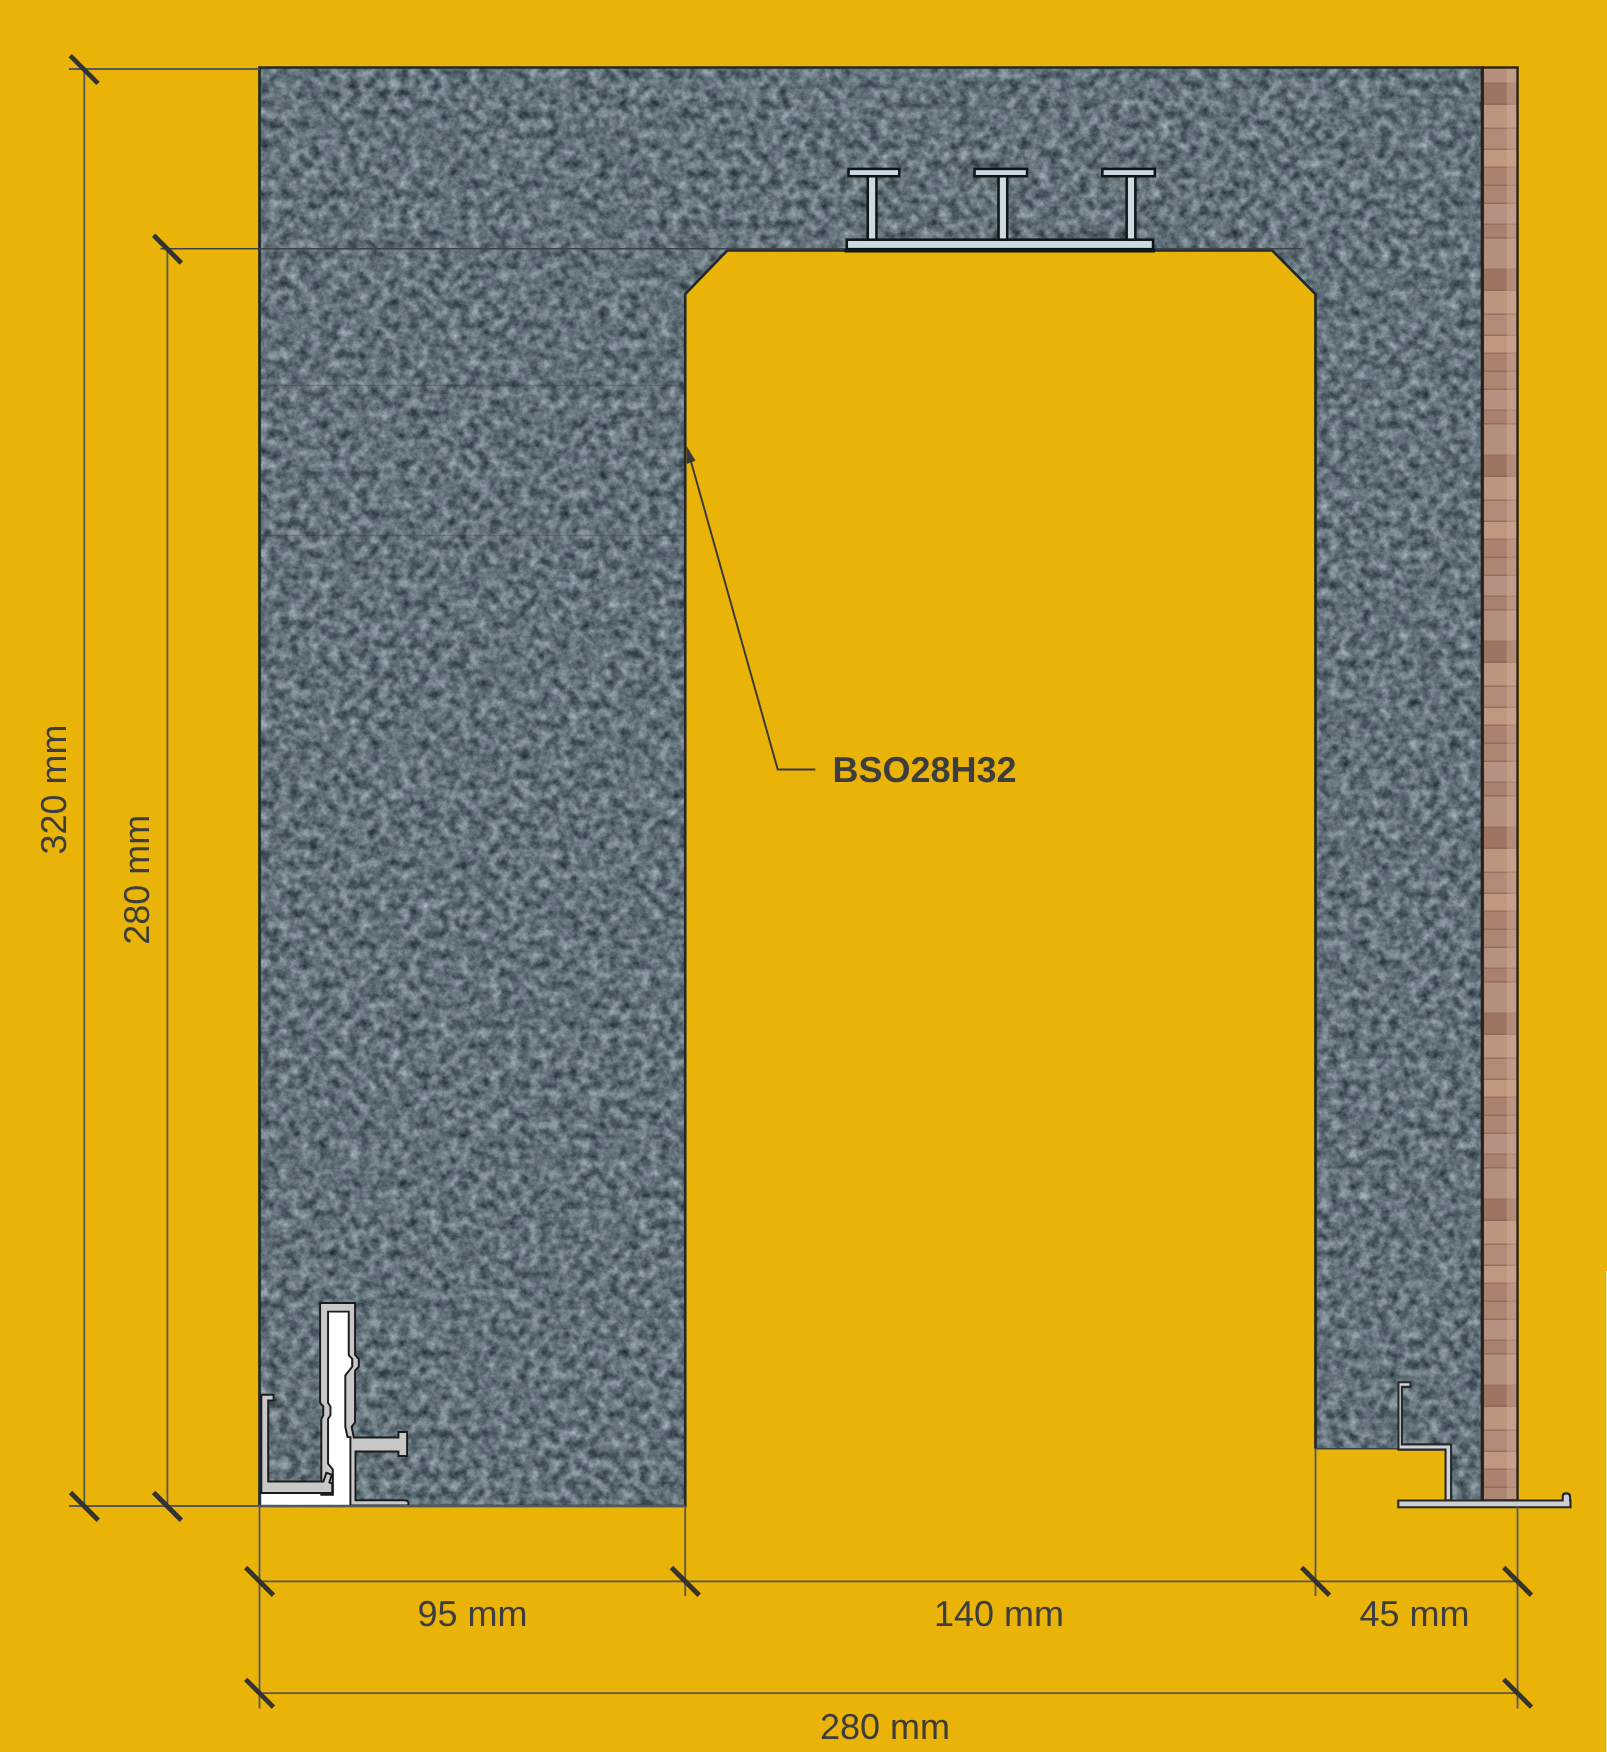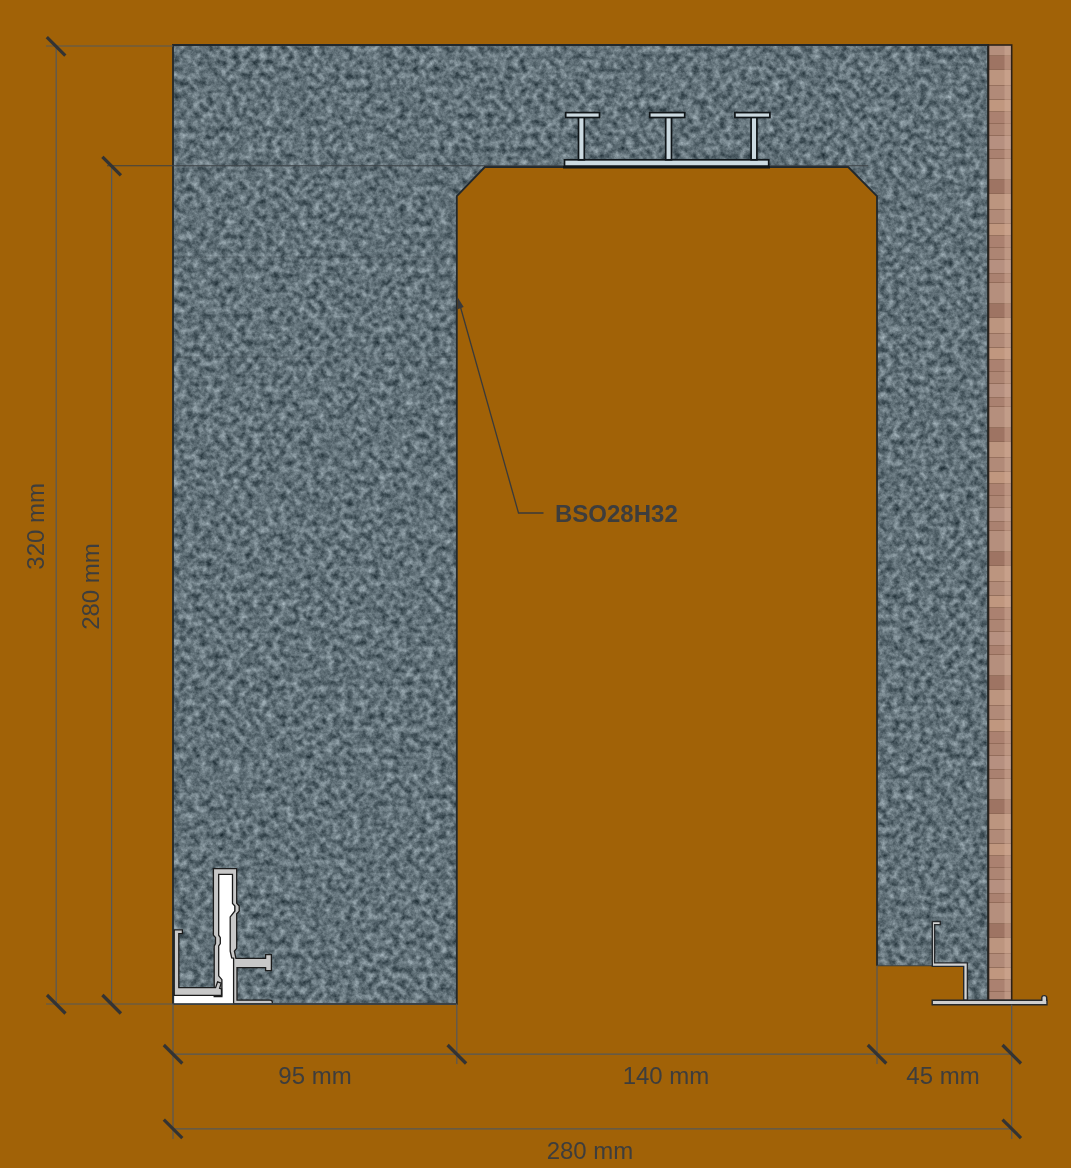--- a/index.html
+++ b/index.html
@@ -1,18 +1,18 @@
 <!DOCTYPE html>
 <html><head>
 <meta charset="utf-8">
 <style>
   html,body{margin:0;padding:0;background:#ffffff;}
   body{font-family:"Liberation Sans", sans-serif;-webkit-font-smoothing:antialiased;}
   text{-webkit-font-smoothing:antialiased;opacity:0.999;}
-  #stage{position:relative;width:1071px;height:1168px;background:#a16207;overflow:hidden;}
+  #stage{position:relative;width:1071px;height:1168px;background:#eab308;overflow:hidden;}
 </style>
 </head>
 <body>
 <div id="stage">
 <svg width="1071" height="1168" viewBox="0 0 1071 1168" xmlns="http://www.w3.org/2000/svg">
   <defs>
     <filter id="granite" color-interpolation-filters="sRGB" x="-1%" y="-1%" width="102%" height="102%">
       <feTurbulence type="fractalNoise" baseFrequency="0.15" numOctaves="5" seed="7" result="n"></feTurbulence>
       <feColorMatrix in="n" type="matrix" result="tex" values="0.62 0 0 0 0.075
                 0.62 0 0 0 0.135

